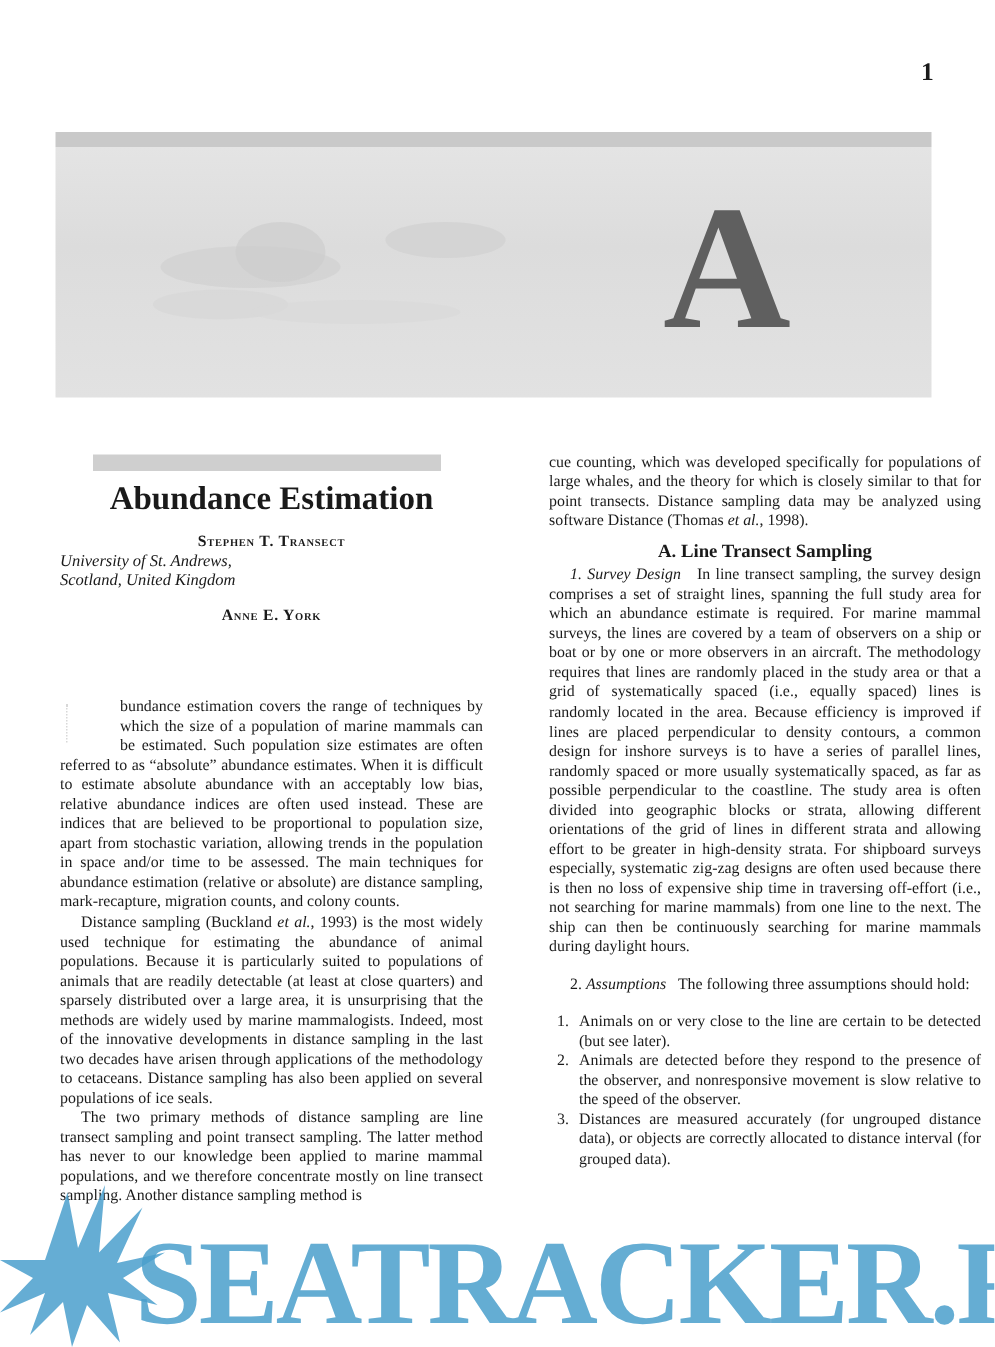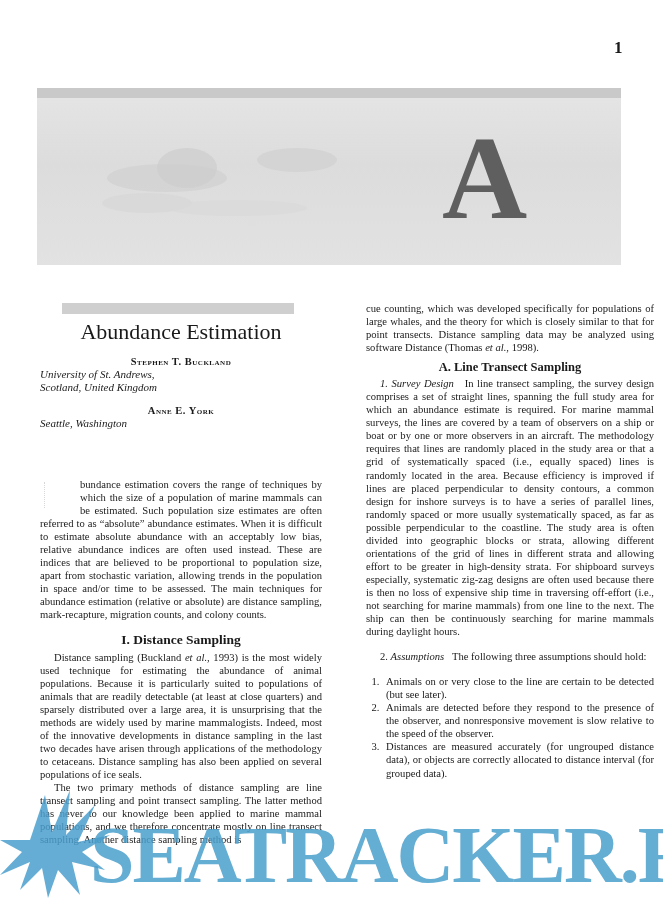--- a/index.html
+++ b/index.html
@@ -11,21 +11,21 @@
             background: linear-gradient(180deg,#e4e4e4 0%,#dcdcdc 40%,#e2e2e2 100%); overflow: hidden; }
   .banner svg { position: absolute; left: 0; top: 0; }
   .big-letter { position: absolute; left: 405px; top: 22px; font-size: 118px; line-height: 1;
                 font-weight: bold; color: #5f5f5f; font-family: "Liberation Serif", serif; }
 
   .col { position: absolute; font-size: 10.6px; line-height: 13.05px; text-align: justify; }
   .left { left: 40px; top: 303px; width: 282px; }
   .right { left: 338px; top: 302px; width: 288px; margin-left: 28px; }
 
   .title-bar { height: 11px; background: #cfcfcf; width: 232px; margin-left: 22px; margin-bottom: 5px; }
-  .title { font-size: 22px; font-weight: normal; text-align: center; line-height: 26px; margin-bottom: 10px; }
+  .title { font-size: 22px; font-weight: bold; text-align: center; line-height: 26px; margin-bottom: 10px; }
   .author { text-align: center; font-size: 10.5px; font-weight: bold; letter-spacing: 0.5px; font-variant: small-caps; line-height: 13px; }
   .affil { text-align: left; font-style: italic; font-size: 11px; line-height: 13px; }
   .gap-s { height: 10px; }
   .gap-m { height: 14px; }
 
   .dropcap-wrap { position: relative; margin-top: 34px; }
   .dropcap { float: left; width: 36px; height: 38px; margin-right: 4px; position: relative; }
   .dropcap span { position: absolute; left: 4px; top: 4px; width: 14px; height: 26px;
                   border-left: 1px dotted #c8c8c8; opacity: 0.7; }
   p { margin: 0; }
@@ -52,36 +52,34 @@
     <ellipse cx="110" cy="105" rx="45" ry="10" fill="#d6d6d6" opacity="0.6"></ellipse>
     <ellipse cx="200" cy="110" rx="70" ry="8" fill="#d9d9d9" opacity="0.6"></ellipse>
   </svg>
   <div class="big-letter">A</div>
 </div>
 
 <div class="col left">
   <div class="title-bar"></div>
   <div class="title">Abundance Estimation</div>
 
-  <div class="author">Stephen T. Buckland</div>
+  <div class="author">Stephen T. Transect</div>
   <div class="affil">University of St. Andrews,</div>
   <div class="affil">Scotland, United Kingdom</div>
   <div class="gap-s"></div>
   <div class="author">Anne E. York</div>
-  <div class="affil">Seattle, Washington</div>
   <div class="gap-m"></div>
 
   <div class="dropcap-wrap">
     <div class="dropcap">
         <span></span>
       </div>
     <p>bundance estimation covers the range of techniques by which the size of a population of marine mammals can be estimated. Such population size estimates are often referred to as “absolute” abundance estimates. When it is difficult to estimate absolute abundance with an acceptably low bias, relative abundance indices are often used instead. These are indices that are believed to be proportional to population size, apart from stochastic variation, allowing trends in the population in space and/or time to be assessed. The main techniques for abundance estimation (relative or absolute) are distance sampling, mark-recapture, migration counts, and colony counts.</p>
   </div>
 
-  <h2>I. Distance Sampling</h2>
   <p class="indent"><span>Distance sampling (Buckland </span><i>et al.</i><span>, 1993) is the most widely used technique for estimating the abundance of animal populations. Because it is particularly suited to populations of animals that are readily detectable (at least at close quarters) and sparsely distributed over a large area, it is unsurprising that the methods are widely used by marine mammalogists. Indeed, most of the innovative developments in distance sampling in the last two decades have arisen through applications of the methodology to cetaceans. Distance sampling has also been applied on several populations of ice seals.</span></p>
   <p class="indent">The two primary methods of distance sampling are line transect sampling and point transect sampling. The latter method has never to our knowledge been applied to marine mammal populations, and we therefore concentrate mostly on line transect sampling. Another distance sampling method is</p>
 </div>
 
 <div class="col right">
   <p><span>cue counting, which was developed specifically for populations of large whales, and the theory for which is closely similar to that for point transects. Distance sampling data may be analyzed using software Distance (Thomas </span><i>et al.</i><span>, 1998).</span></p>
   <h3>A. Line Transect Sampling</h3>
   <p class="indent"><span class="run-head">1. Survey Design</span>&nbsp;&nbsp; <span>In line transect sampling, the survey design comprises a set of straight lines, spanning the full study area for which an abundance estimate is required. For marine mammal surveys, the lines are covered by a team of observers on a ship or boat or by one or more observers in an aircraft. The methodology requires that lines are randomly placed in the study area or that a grid of systematically spaced (i.e., equally spaced) lines is randomly located in the area. Because efficiency is improved if lines are placed perpendicular to density contours, a common design for inshore surveys is to have a series of parallel lines, randomly spaced or more usually systematically spaced, as far as possible perpendicular to the coastline. The study area is often divided into geographic blocks or strata, allowing different orientations of the grid of lines in different strata and allowing effort to be greater in high-density strata. For shipboard surveys especially, systematic zig-zag designs are often used because there is then no loss of expensive ship time in traversing off-effort (i.e., not searching for marine mammals) from one line to the next. The ship can then be continuously searching for marine mammals during daylight hours.</span></p>
   <div class="spacer"></div>
   <p class="indent"><span><span>2. </span><i>Assumptions</i></span>&nbsp;&nbsp; <span>The following three assumptions should hold:</span></p>

